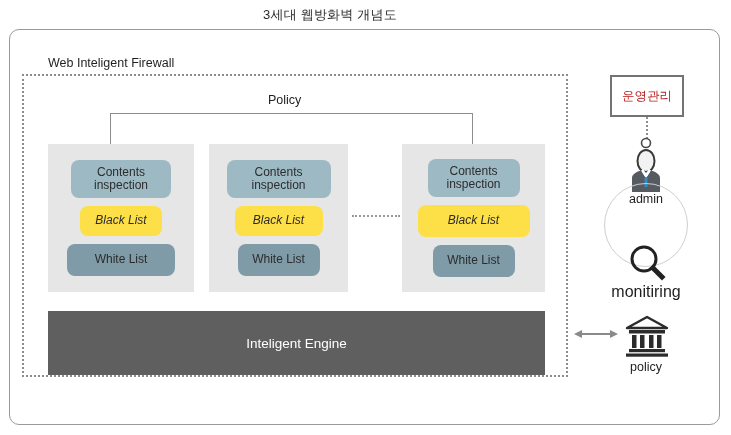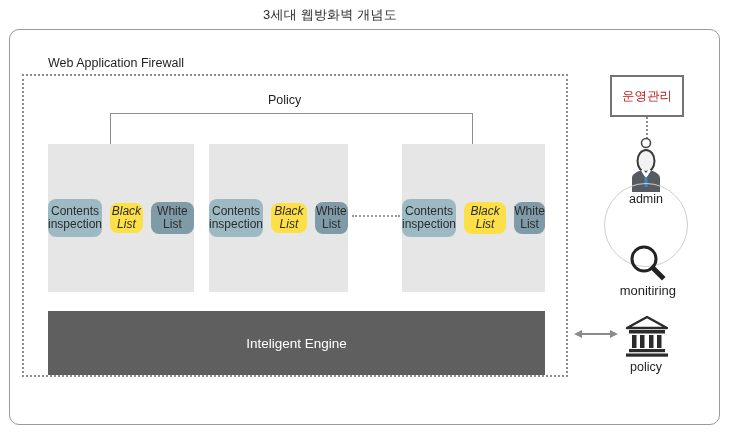--- a/index.html
+++ b/index.html
@@ -88,21 +88,21 @@
     box-sizing: border-box;
   }
 
   
   .panel {
     position: absolute;
     top: 144px;
     height: 148px;
     background: #e6e6e6;
     display: flex;
-    flex-direction: row;
+    flex-direction: column;
     align-items: center;
     justify-content: center;
     gap: 8px;
   }
   .panel-1 { left: 48px;  width: 146px; }
   .panel-2 { left: 209px; width: 139px; }
   .panel-3 { left: 402px; width: 143px; }
 
   .pill {
     border-radius: 8px;
@@ -211,25 +211,25 @@
   }
   .mon-icon {
     position: absolute;
     left: 628px;
     top: 243px;
     width: 38px;
     height: 38px;
   }
   .mon-label {
     position: absolute;
-    left: 576px;
+    left: 596px;
     top: 283px;
     width: 100px;
-    text-align: right;
-    font-size: 13px;
+    text-align: center;
+    font-size: 16px;
     color: #1f1f1f;
   }
 
   .policy-icon {
     position: absolute;
     left: 625px;
     top: 315px;
     width: 44px;
     height: 42px;
   }
@@ -252,21 +252,21 @@
 </style>
 </head>
 <body>
 
 <div id="canvas">
 
   <div class="title">3세대 웹방화벽 개념도</div>
 
   <div class="outer-frame"></div>
 
-  <div class="waf-label">Web Application Firewall</div>
+  <div class="waf-label">Web Inteligent Firewall</div>
 
   <div class="waf-dotted"></div>
 
   <div class="policy-label">Policy</div>
   <div class="policy-bracket"></div>
 
   <div class="panel panel-1">
     <div class="pill pill-contents" style="white-space:pre-line;">Contents
 inspection</div>
     <div class="pill pill-black">Black List</div>

